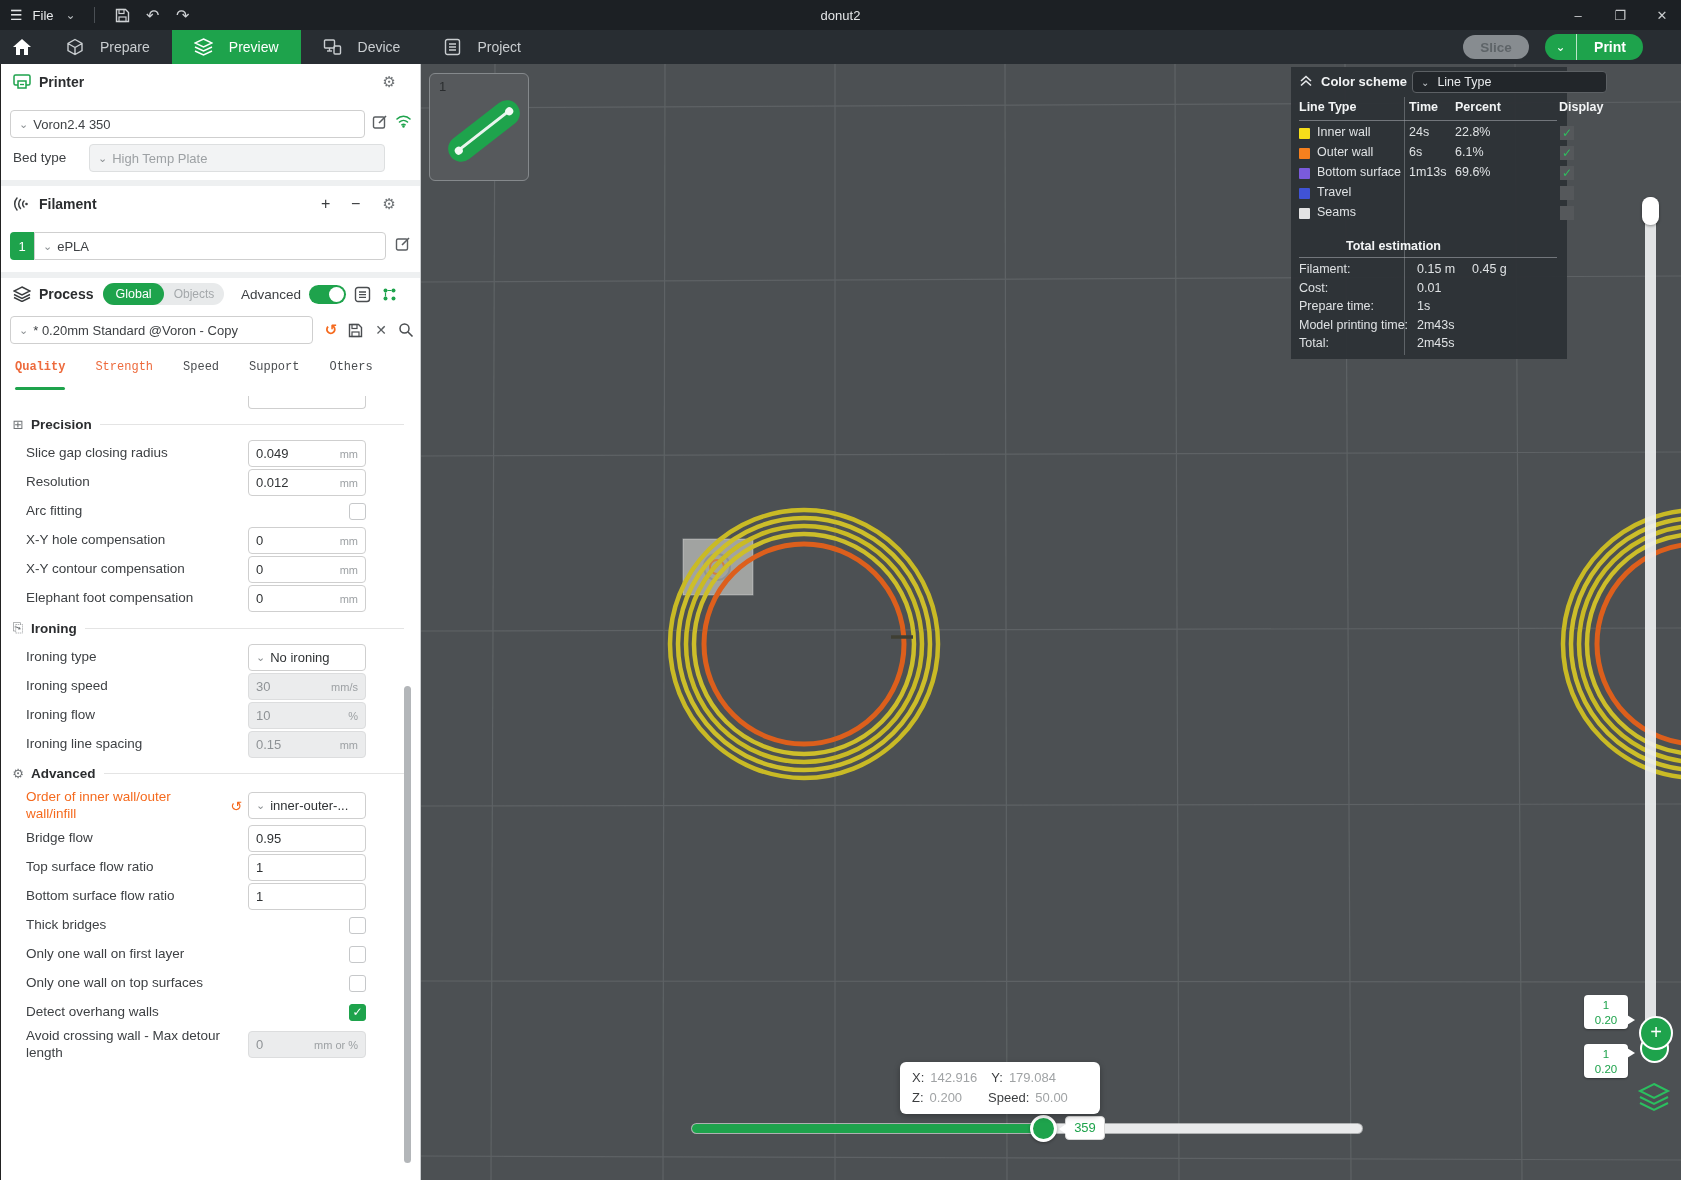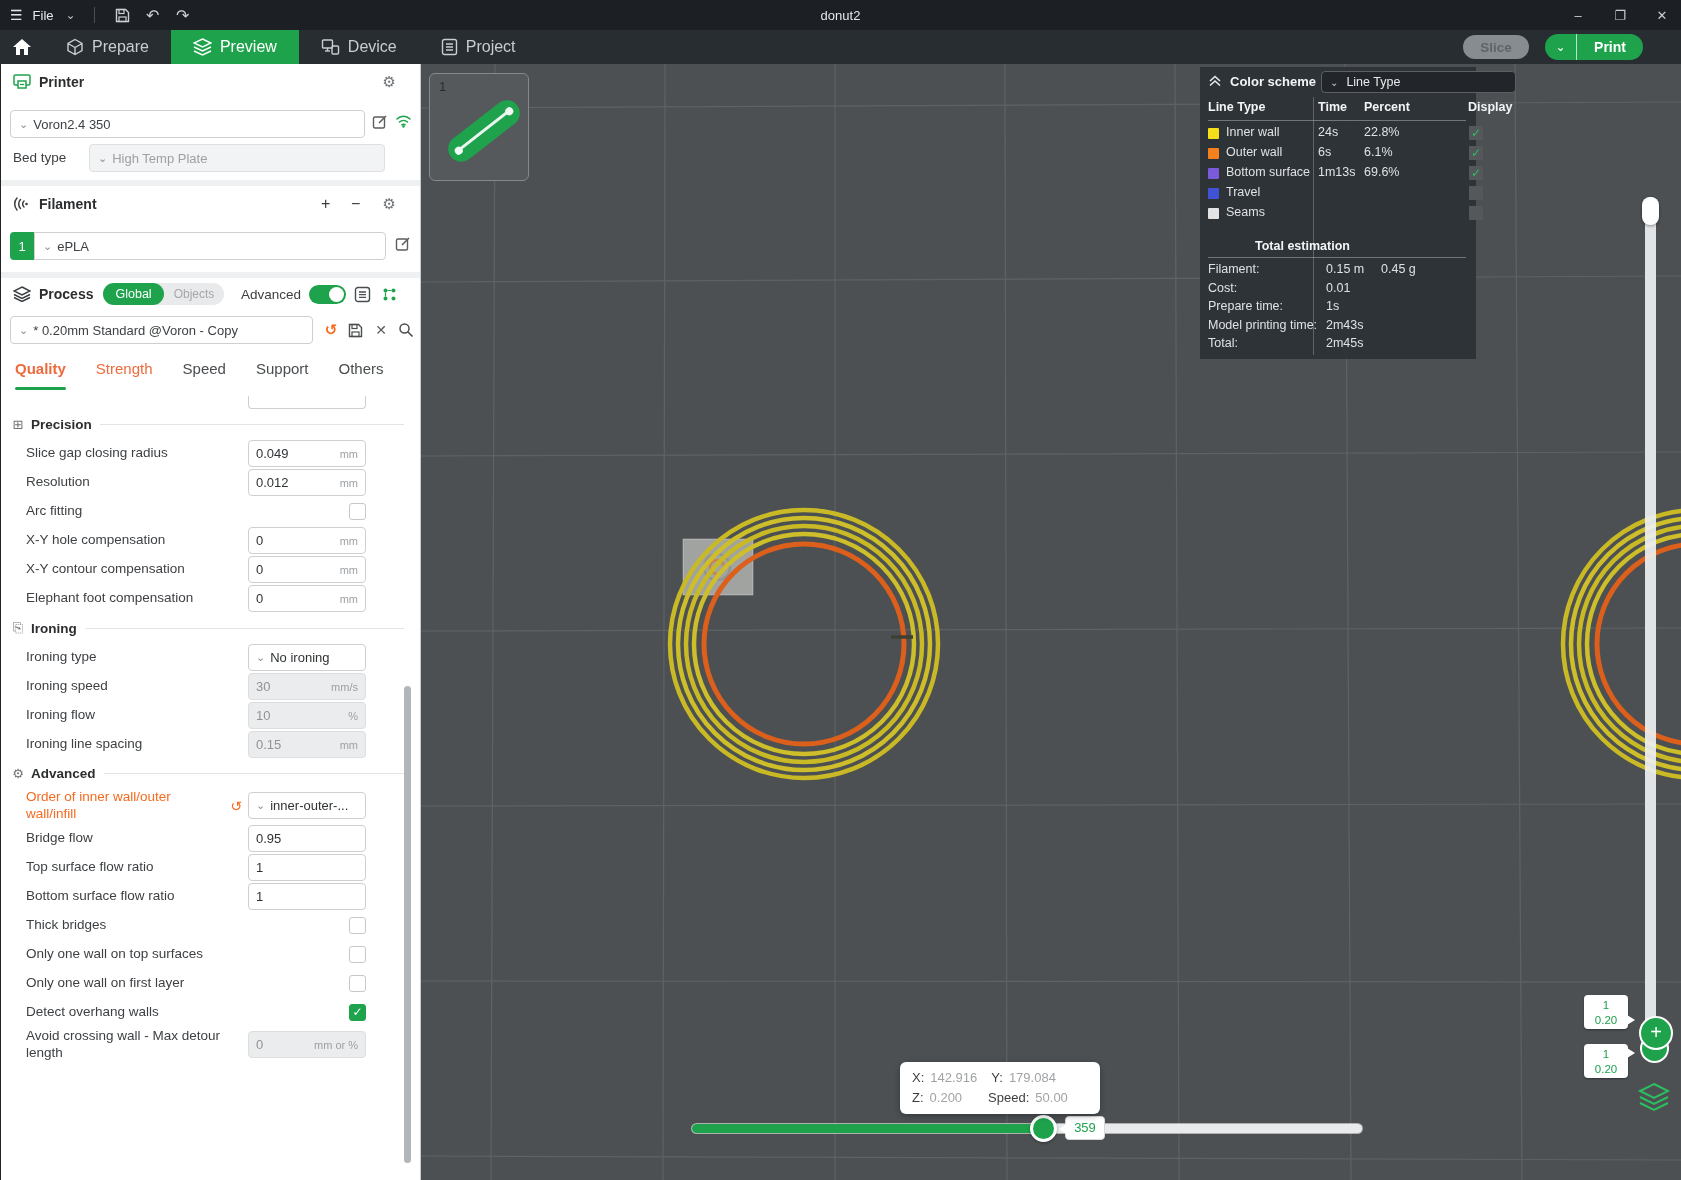--- a/index.html
+++ b/index.html
@@ -16,21 +16,21 @@
   .tb-divider { width:1px; height:16px; background:#4A4F54; margin:0 8px; }
   .tb-icon { width:20px; height:18px; display:flex; align-items:center; justify-content:center; color:#CED1D4; font-size:16px; }
   .win-title { position:absolute; left:0; right:0; text-align:center; font-size:13px; color:#E4E6E8; pointer-events:none; }
   .win-controls { position:absolute; right:8px; top:0; height:30px; display:flex; align-items:center; gap:20px; color:#C9CCCE; font-size:13px; }
   .win-btn { width:22px; text-align:center; }
 
   
   .tabbar { position:absolute; left:0; top:30px; width:1681px; height:34px;
     background:#282D32; display:flex; align-items:stretch; color:#C9CDD0; }
   .home-btn { width:44px; display:flex; align-items:center; justify-content:center; }
-  .main-tab { display:flex; align-items:center; gap:8px; padding:14px 22px; font-size:16px; }
+  .main-tab { display:flex; align-items:center; gap:16px; padding:14px 22px; font-size:14px; }
   .main-tab.active { background:#1EA34C; color:#FFFFFF; }
   .tab-ic { display:flex; align-items:center; }
   .tab-spacer { flex:1; }
   .slice-btn { align-self:center; margin-right:16px; width:66px; height:24px; border-radius:13px;
     background:#878C90; color:#5E6468; font-size:13.5px; font-weight:bold; display:flex; align-items:center; justify-content:center; }
   .print-group { align-self:center; margin-right:38px; height:26px; display:flex; border-radius:14px; overflow:hidden; }
   .print-chev { width:32px; background:#1EA34C; color:#fff; display:flex; align-items:center; justify-content:center;
     border-right:1px solid rgba(255,255,255,0.7); font-size:12px; }
   .print-main { width:66px; background:#1EA34C; color:#fff; font-size:14px; font-weight:bold; display:flex; align-items:center; justify-content:center; }
 
@@ -56,21 +56,21 @@
   .pill-objects { color:#A4A8AB; padding:0 10px; font-size:12px; }
   .adv-label { font-size:13.5px; color:#3E4144; }
   .toggle { width:37px; height:19px; border-radius:10px; background:#1EA34C; position:relative; margin:0 8px; }
   .toggle::after { content:""; position:absolute; right:2px; top:2px; width:15px; height:15px; border-radius:50%; background:#fff; }
   .ic-btn { color:#5A5E61; font-size:14px; }
   .preset-row { position:absolute; left:9px; top:252px; width:404px; height:28px; display:flex; align-items:center; }
   .preset-box { width:305px; height:28px; border:1px solid #CFCFCF; border-radius:4px; display:flex; align-items:center; padding:0 8px; font-size:13px; }
   .preset-box .chev { color:#8A8E91; font-size:11px; margin-right:5px; }
   .reset-ic { color:#F56A1E; font-size:15px; font-weight:bold; }
   .proc-tabs { position:absolute; left:14px; top:296px; width:390px; height:30px; display:flex; gap:30px; }
-  .ptab { font-size:15px; color:#4A4D50; padding-bottom:8px; position:relative; }
+  .ptab { font-size:12px; color:#4A4D50; padding-bottom:8px; position:relative;font-family:Liberation Mono, monospace; }
   .ptab.modified { color:#ED6A3C; }
   .ptab.active { color:#ED6A3C; font-weight:bold; }
   .ptab.active::after { content:""; position:absolute; left:0; right:0; bottom:0; height:3px; background:#1EA34C; border-radius:2px; }
 
   .settings-scroll { position:absolute; left:0; top:330px; width:413px; height:786px; overflow:hidden; padding-top:2px; }
   .stub-input { width:118px; height:13px; border:1px solid #CFCFCF; border-top:none; border-radius:0 0 4px 4px; margin:0 48px 6px auto; }
   .sec-title { display:flex; align-items:center; margin:8px 10px 8px 8px; }
   .sec-title .ic { color:#6F7376; font-size:13px; width:18px; text-align:center; }
   .sec-title .t { font-size:13.5px; font-weight:bold; color:#2B2D2F; margin:0 8px 0 4px; white-space:nowrap; }
   .sec-title .line { flex:1; height:1px; background:#E4E4E4; }
@@ -95,21 +95,21 @@
 
   .plate-thumb { position:absolute; left:8px; top:9px; width:100px; height:108px; background:#56595C;
     border:1px solid #85898C; border-radius:6px; }
   .plate-thumb .num { position:absolute; left:9px; top:5px; font-size:13px; color:#2A2D2F; }
   .thumb-bar { position:absolute; left:12px; top:44px; width:84px; height:26px; background:#1EA34C; border-radius:13px;
     transform:rotate(-38deg); }
   .thumb-bar .slash { position:absolute; left:8px; top:11px; width:68px; height:3px; background:#E9F5EE; border-radius:2px; }
   .thumb-bar .dot { position:absolute; top:9px; width:8px; height:8px; border-radius:50%; background:#F2FAF5; }
 
   
-  .cs-panel { position:absolute; left:779px; top:3px; width:276px; height:292px; background:rgba(45,49,53,0.94);
+  .cs-panel { position:absolute; left:870px; top:3px; width:276px; height:292px; background:rgba(45,49,53,0.94);
     color:#DFE2E4; font-size:12.5px; }
   .cs-head { position:absolute; left:0; top:0; width:100%; height:28px; display:flex; align-items:center; }
   .cs-collapse { margin-left:8px; display:flex; }
   .cs-title { font-weight:bold; font-size:13px; margin-left:8px; color:#F2F4F5; }
   .cs-dd { position:absolute; left:121px; top:4px; width:195px; height:22px; background:#22262A;
     border:1px solid #5C6064; border-radius:4px; display:flex; align-items:center; padding:0 8px; color:#E8EAEC; }
   .cs-dd .chev { font-size:10px; margin-right:8px; color:#C3C7CA; }
   .cs-coldiv { position:absolute; left:113px; top:30px; bottom:4px; width:1px; background:rgba(135,139,143,0.55); }
   .cs-cols { position:absolute; left:0; top:33px; width:100%; height:18px; font-weight:bold; color:#F2F4F5; }
   .cs-cols span { position:absolute; }
@@ -469,25 +469,25 @@
           <span class="lbl">Bottom surface flow ratio</span>
           <div class="inp">
             <span class="val">1</span>
           </div>
         </div>
         <div class="setting-row">
           <span class="lbl">Thick bridges</span>
           <div class="cb"></div>
         </div>
         <div class="setting-row">
+          <span class="lbl">Only one wall on first layer</span>
+          <div class="cb"></div>
+        </div>
+        <div class="setting-row">
           <span class="lbl">Only one wall on top surfaces</span>
-          <div class="cb"></div>
-        </div>
-        <div class="setting-row">
-          <span class="lbl">Only one wall on first layer</span>
           <div class="cb"></div>
         </div>
         <div class="setting-row">
           <span class="lbl">Detect overhang walls</span>
           <div class="cb checked">✓</div>
         </div>
         <div class="setting-row">
           <span class="lbl">Avoid crossing wall - Max detour length</span>
           <div class="inp disabled">
             <span class="val">0</span>

